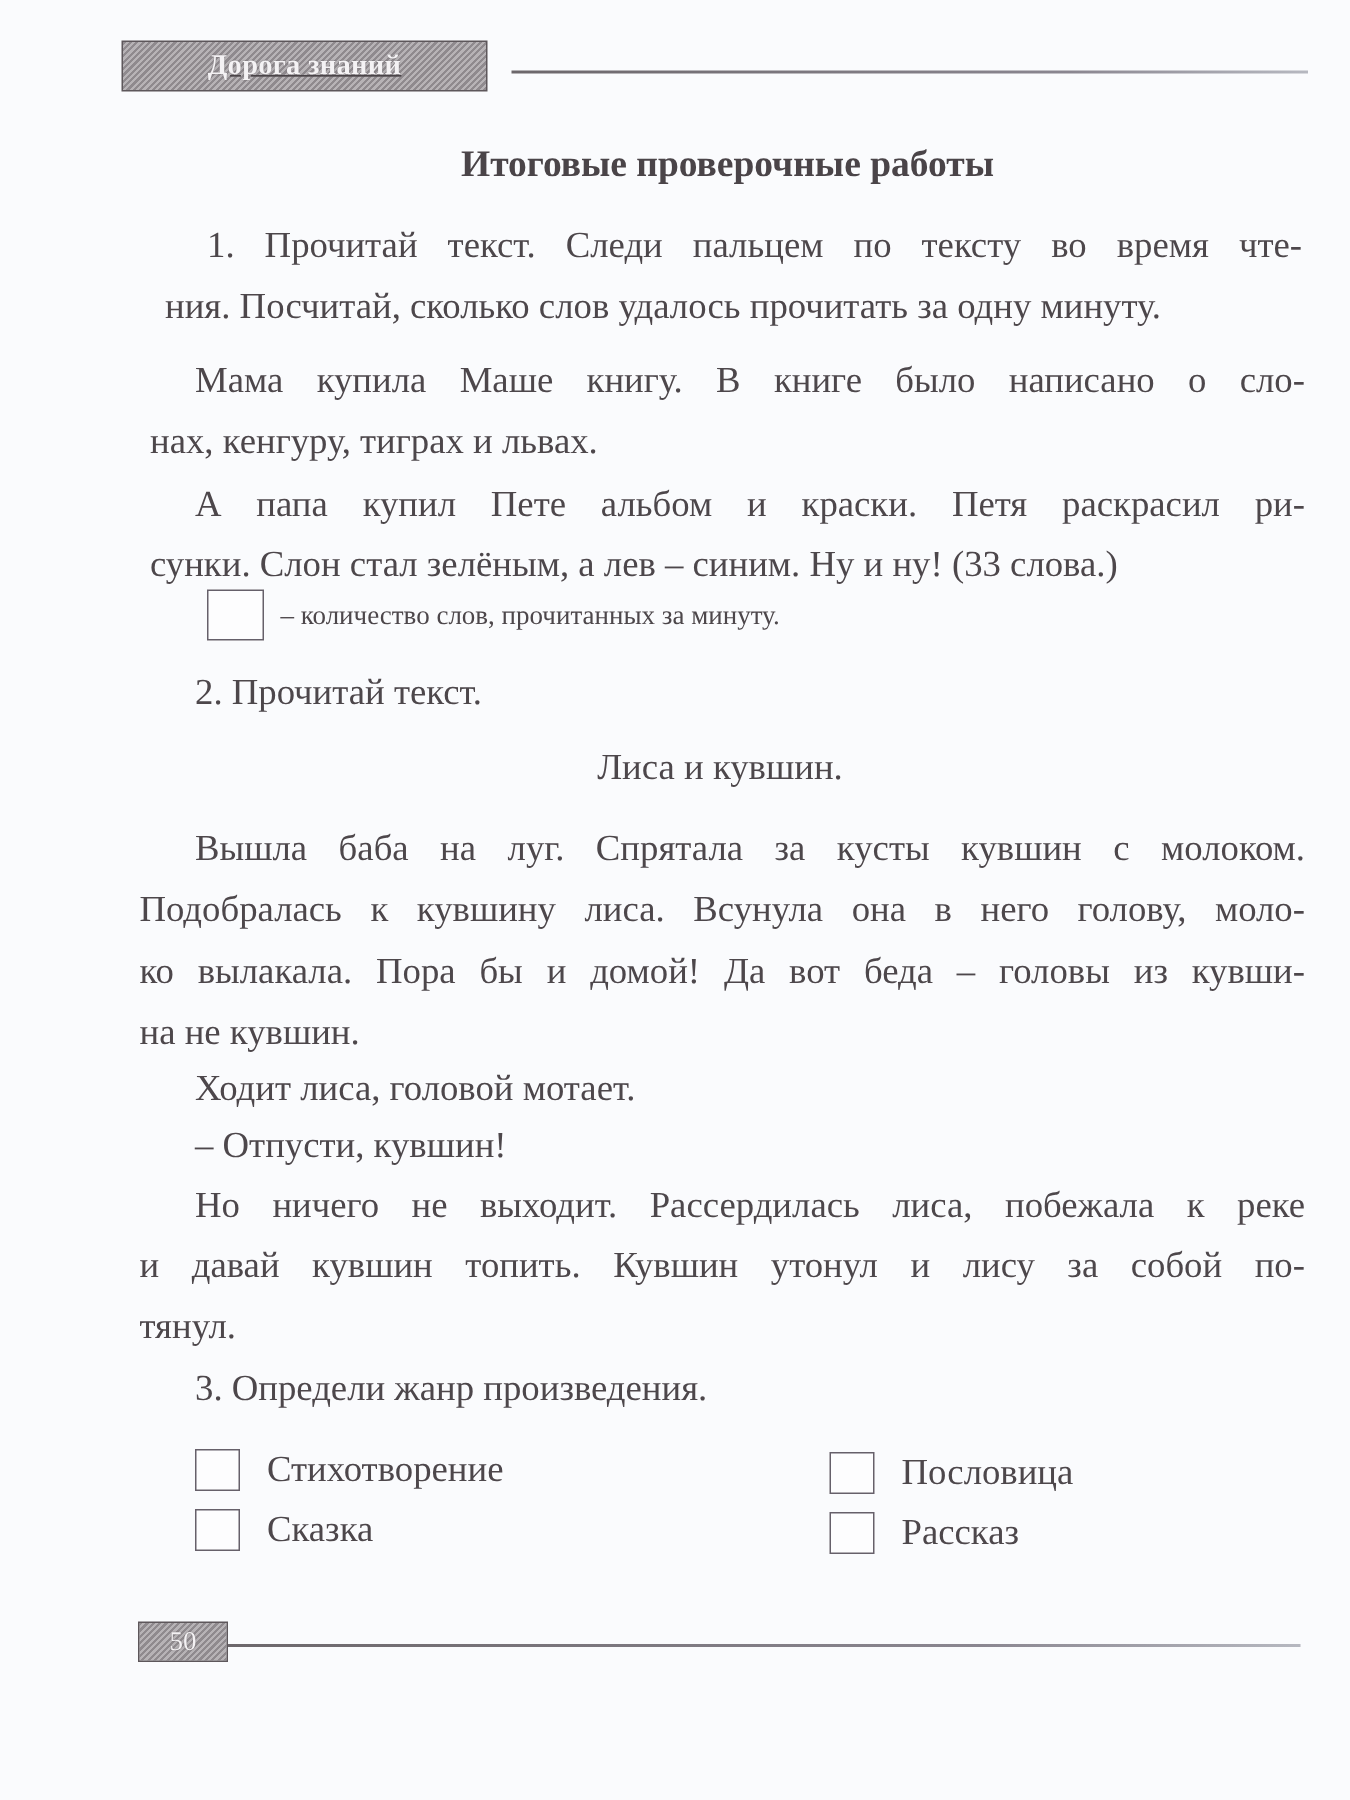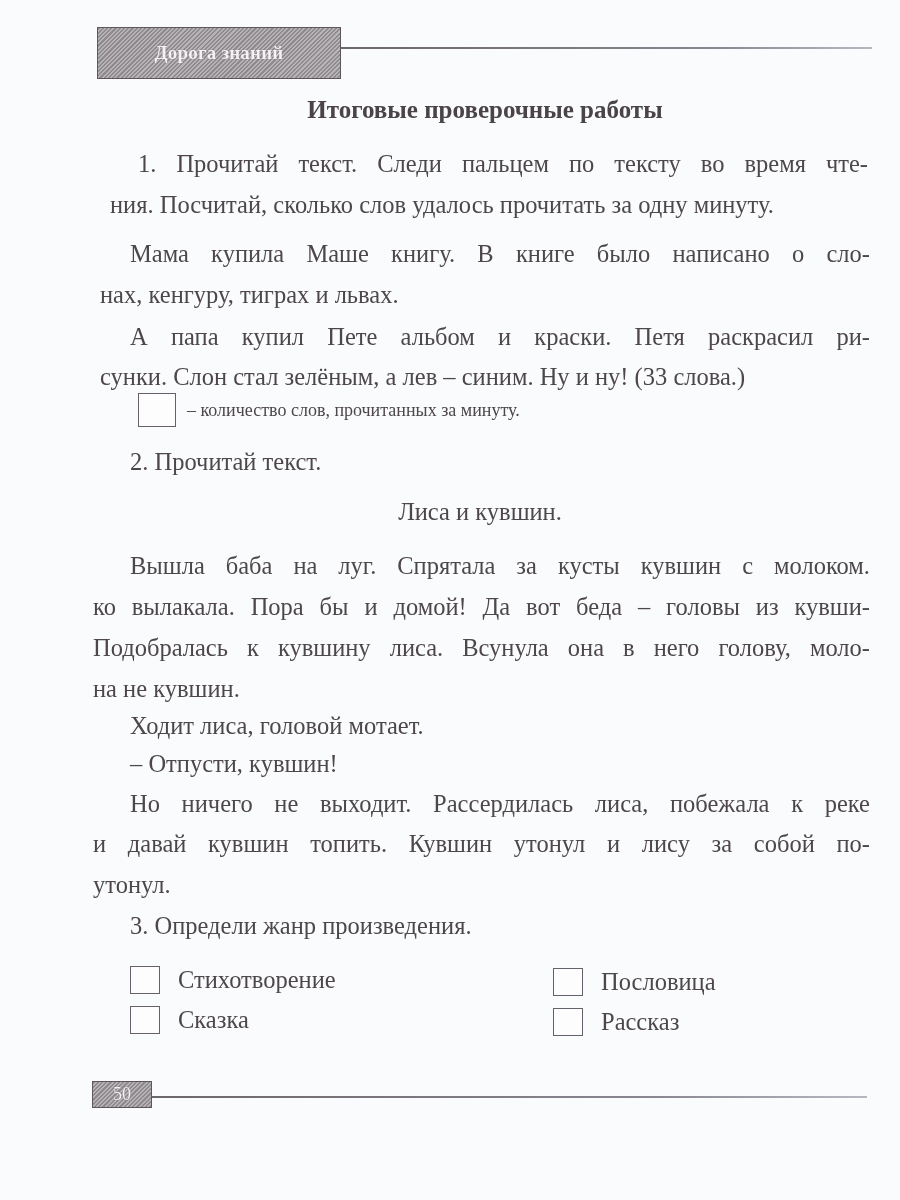--- a/index.html
+++ b/index.html
@@ -3,25 +3,25 @@
 <meta charset="utf-8">
 <style>
   html, body { margin: 0; padding: 0; }
   body {
     width: 900px; height: 1200px; position: relative; overflow: hidden;
     background: #fafbfd;
     font-family: "Liberation Serif", "DejaVu Serif", serif;
     color: #4a4448;
   }
   .header-tab {
-    position: absolute; left: 97px; top: 27px; width: 244px; height: 52px;
+    position: absolute; left: 81px; top: 27px; width: 244px; height: 34px;
     box-sizing: border-box;
     border: 1.5px solid #5d575b;
     background: repeating-linear-gradient(135deg, #8f8a8e 0px, #8f8a8e 1.5px, #b7b3b6 1.5px, #b7b3b6 3px);
-    display: flex; align-items: center; justify-content: center;
+    display: flex; align-items: center; justify-content: center; text-decoration: underline;
   }
   .header-tab span {
     color: #f4f2f4; font-weight: bold; font-size: 19px; letter-spacing: 0.2px;
     text-shadow: 0 0 1px #6a6468;
   }
   .header-line {
     position: absolute; left: 341px; top: 47px; width: 531px; height: 1.5px;
     background: linear-gradient(90deg, #6c676b, #8a8690 70%, #b6b8c0);
   }
   .title {
@@ -95,38 +95,38 @@
 
 <div class="p" style="left:130px; top:441px;">
   <span class="line">2. Прочитай текст.</span>
 </div>
 <div class="story-title">Лиса и кувшин.</div>
 
 <div class="p" style="left:130px; top:545px; width:740px;">
   <span class="justify">Вышла баба на луг. Спрятала за кусты кувшин с молоком.</span>
 </div>
 <div class="p" style="left:93px; top:586px; width:777px;">
+  <span class="justify">Подобралась к кувшину лиса. Всунула она в него голову, моло-</span>
   <span class="justify">ко вылакала. Пора бы и домой! Да вот беда – головы из кувши-</span>
-  <span class="justify">Подобралась к кувшину лиса. Всунула она в него голову, моло-</span>
   <span class="line">на не кувшин.</span>
 </div>
 
 <div class="p" style="left:130px; top:705px;">
   <span class="line">Ходит лиса, головой мотает.</span>
 </div>
 <div class="p" style="left:130px; top:743px;">
   <span class="line">– Отпусти, кувшин!</span>
 </div>
 
 <div class="p" style="left:130px; top:783px; width:740px;">
   <span class="justify">Но ничего не выходит. Рассердилась лиса, побежала к реке</span>
 </div>
 <div class="p" style="left:93px; top:823px; width:777px;">
   <span class="justify">и давай кувшин топить. Кувшин утонул и лису за собой по-</span>
-  <span class="line">утонул.</span>
+  <span class="line">тянул.</span>
 </div>
 
 <div class="q3">3. Определи жанр произведения.</div>
 
 <div class="opt" style="left:130px; top:966px;">
   <span class="box"></span>
   <span>Стихотворение</span>
 </div>
 <div class="opt" style="left:130px; top:1006px;">
   <span class="box"></span>

